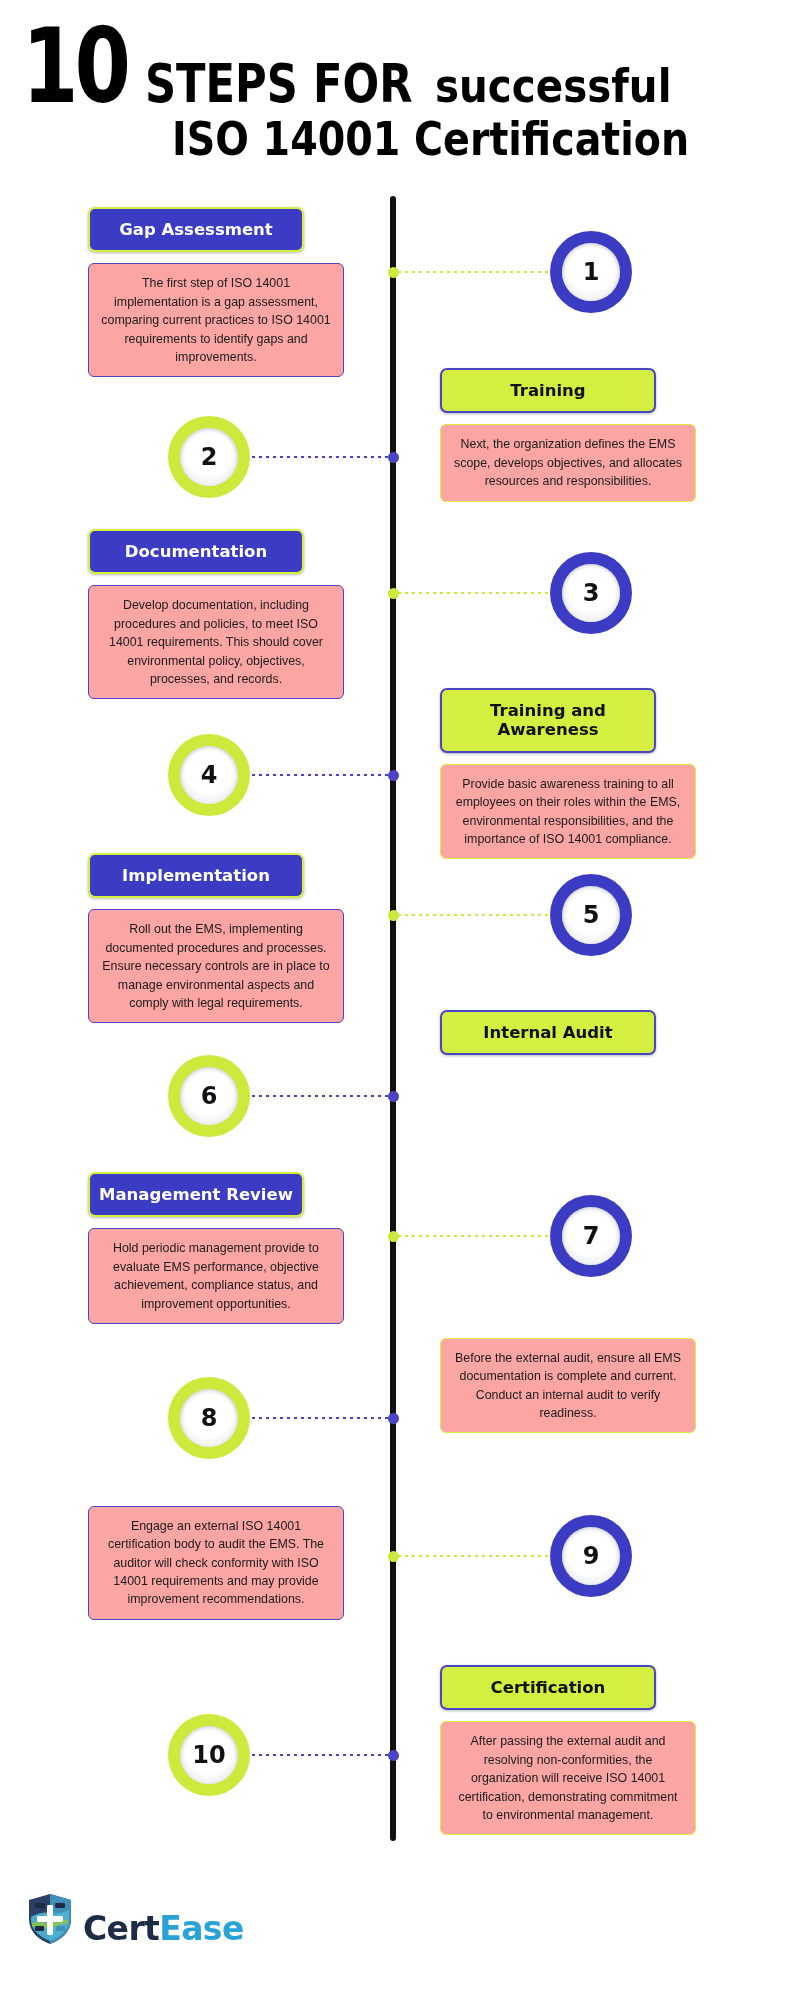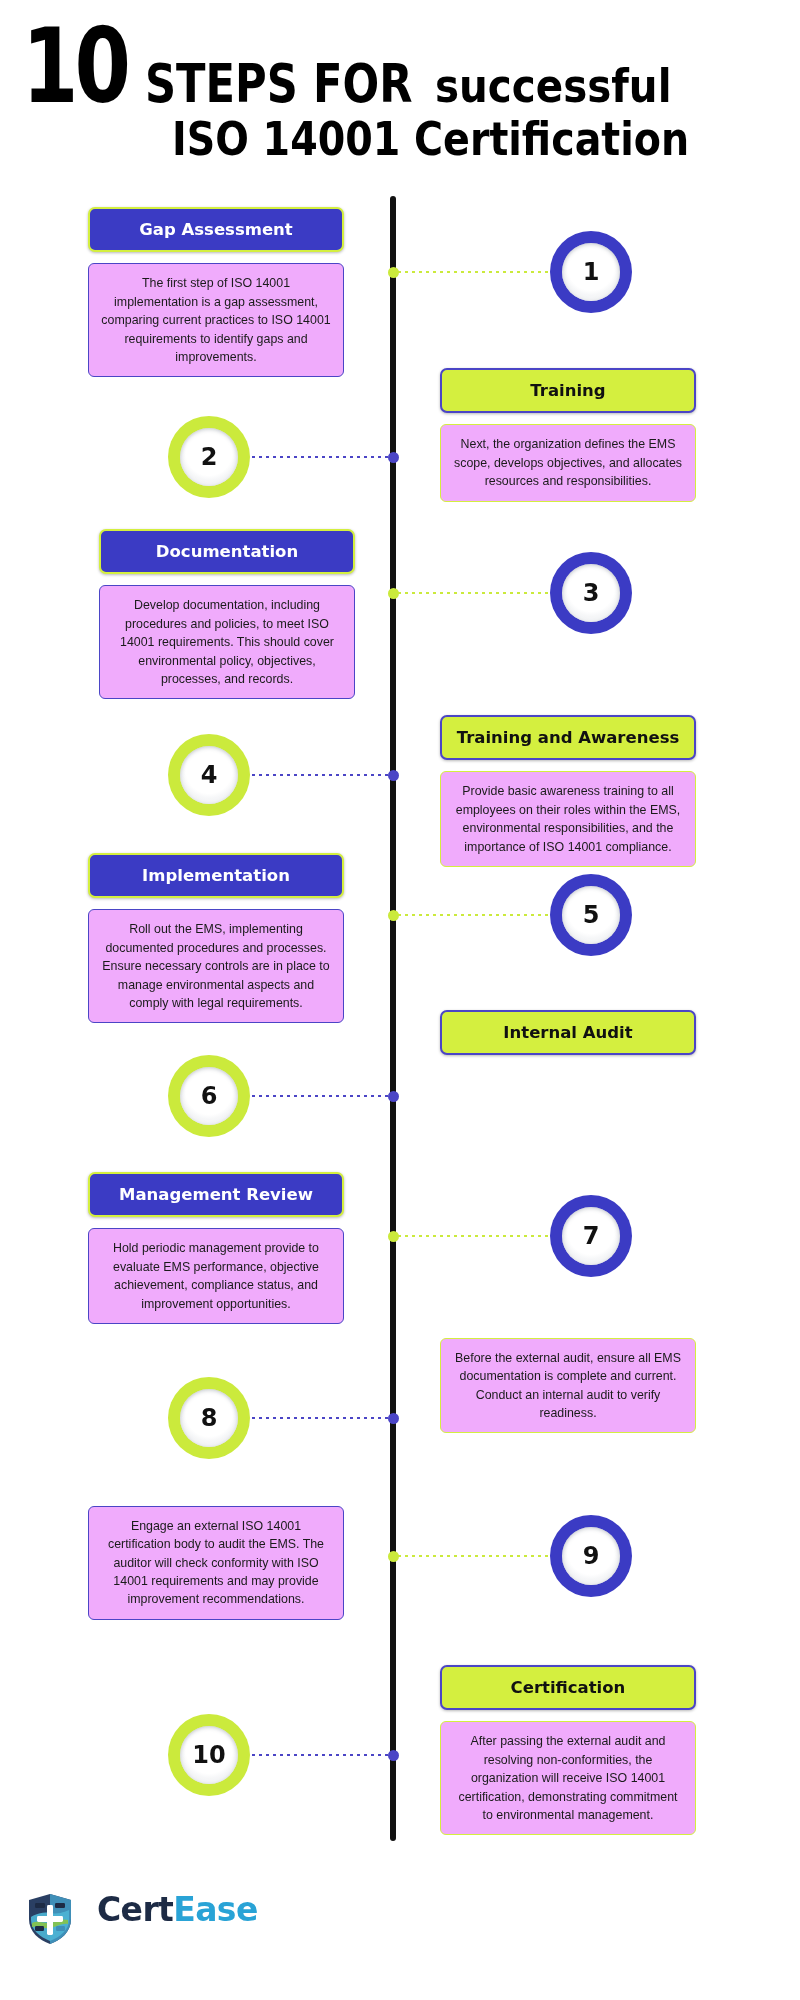--- a/index.html
+++ b/index.html
@@ -44,34 +44,34 @@
   }
 
   
   .step{position:absolute;left:0;width:800px;}
 
   .card{position:absolute;width:256px;}
   .card.left{left:88px;}
   .card.right{left:440px;}
 
   .card-title{
-    box-sizing:border-box;width:256px;
+    box-sizing:border-box;width:216px;
     border-radius:7px;
     text-align:center;
     font-family:"DejaVu Sans",sans-serif;
     font-weight:bold;font-size:16.5px;line-height:1.18;
     padding:11px 8px;
     box-shadow:0 1px 3px rgba(0,0,0,0.28);
   }
   .card-title.blue{background:#3b3bc4;color:#ffffff;border:2px solid #d4ef3f;}
   .card-title.lime{background:#d4ef3f;color:#111111;border:2px solid #4b45c6;}
 
   .card-body{
     box-sizing:border-box;width:256px;margin-top:11px;
-    border-radius:6px;background:#f0abfc;
+    border-radius:6px;background:#fca5a5;
     text-align:center;
     font-family:"Liberation Sans",sans-serif;
     font-size:12.4px;line-height:1.48;color:#1b1b1b;
     padding:10px 11px;
   }
   .card-body.blue{border:1.4px solid #4b45c6;}
   .card-body.lime{border:1.4px solid #d4ef3f;}
 
   
   .badge{
@@ -104,21 +104,21 @@
     background-image:radial-gradient(circle,#4b45c6 45%,transparent 46%);
     background-size:7px 2px;background-repeat:repeat-x;
   }
   .node{
     position:absolute;width:11px;height:11px;border-radius:50%;
   }
   .node.lime{background:#cbea3c;}
   .node.blue{background:#4b45c6;}
 
   
-  .logo{position:absolute;left:26px;top:1893px;display:flex;align-items:flex-start;gap:14px;}
+  .logo{position:absolute;left:26px;top:1893px;display:flex;align-items:flex-end;}
   .logo-mark{width:48px;height:52px;position:relative;margin-right:9px;}
   .logo-text{
     font-family:"DejaVu Sans",sans-serif;
     font-weight:bold;font-size:33px;line-height:1;letter-spacing:-0.6px;
   }
   .logo-cert{color:#1d2b45;}
   .logo-ease{color:#29a3d6;}
 </style>
 </head>
 <body>
@@ -164,34 +164,34 @@
       </div>
     </div>
     <div class="step">
       <div class="conn lime" style="top: 592px; left: 396px; width: 154px;"></div>
       <div class="node lime" style="top: 588px; left: 388px;"></div>
       <div class="badge right blue" style="top: 552px;">
         <div class="badge-inner">
           <div class="badge-num">3</div>
         </div>
       </div>
-      <div class="card left" style="top: 529px; margin-left: 11px;">
+      <div class="card left" style="top: 529px;">
         <div class="card-title blue">Documentation</div>
         <div class="card-body blue">Develop documentation, including procedures and policies, to meet ISO 14001 requirements. This should cover environmental policy, objectives, processes, and records.</div>
       </div>
     </div>
     <div class="step">
       <div class="conn blue" style="top: 774px; left: 250px; width: 140px;"></div>
       <div class="node blue" style="top: 770px; left: 388px;"></div>
       <div class="badge left lime" style="top: 734px;">
         <div class="badge-inner">
           <div class="badge-num">4</div>
         </div>
       </div>
-      <div class="card right" style="top: 688px; margin-top: 27px;">
+      <div class="card right" style="top: 688px;">
         <div class="card-title lime">Training and Awareness</div>
         <div class="card-body lime">Provide basic awareness training to all employees on their roles within the EMS, environmental responsibilities, and the importance of ISO 14001 compliance.</div>
       </div>
     </div>
     <div class="step">
       <div class="conn lime" style="top: 914px; left: 396px; width: 154px;"></div>
       <div class="node lime" style="top: 910px; left: 388px;"></div>
       <div class="badge right blue" style="top: 874px;">
         <div class="badge-inner">
           <div class="badge-num">5</div>

